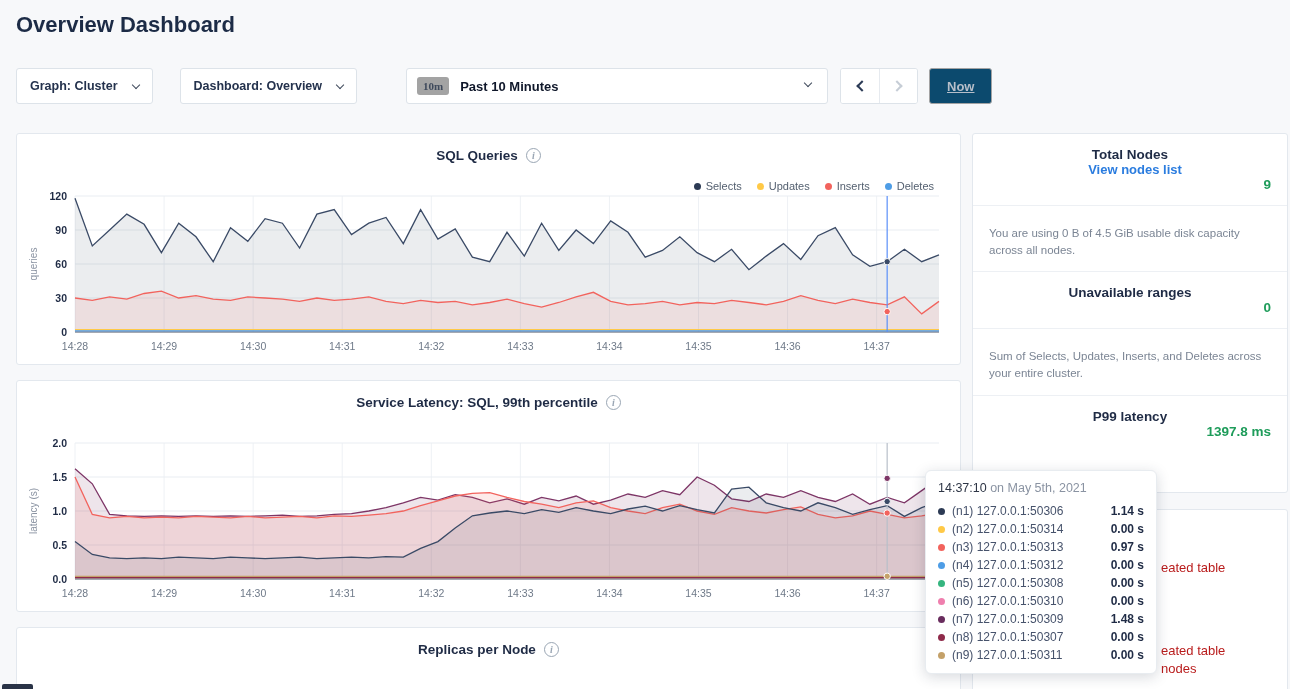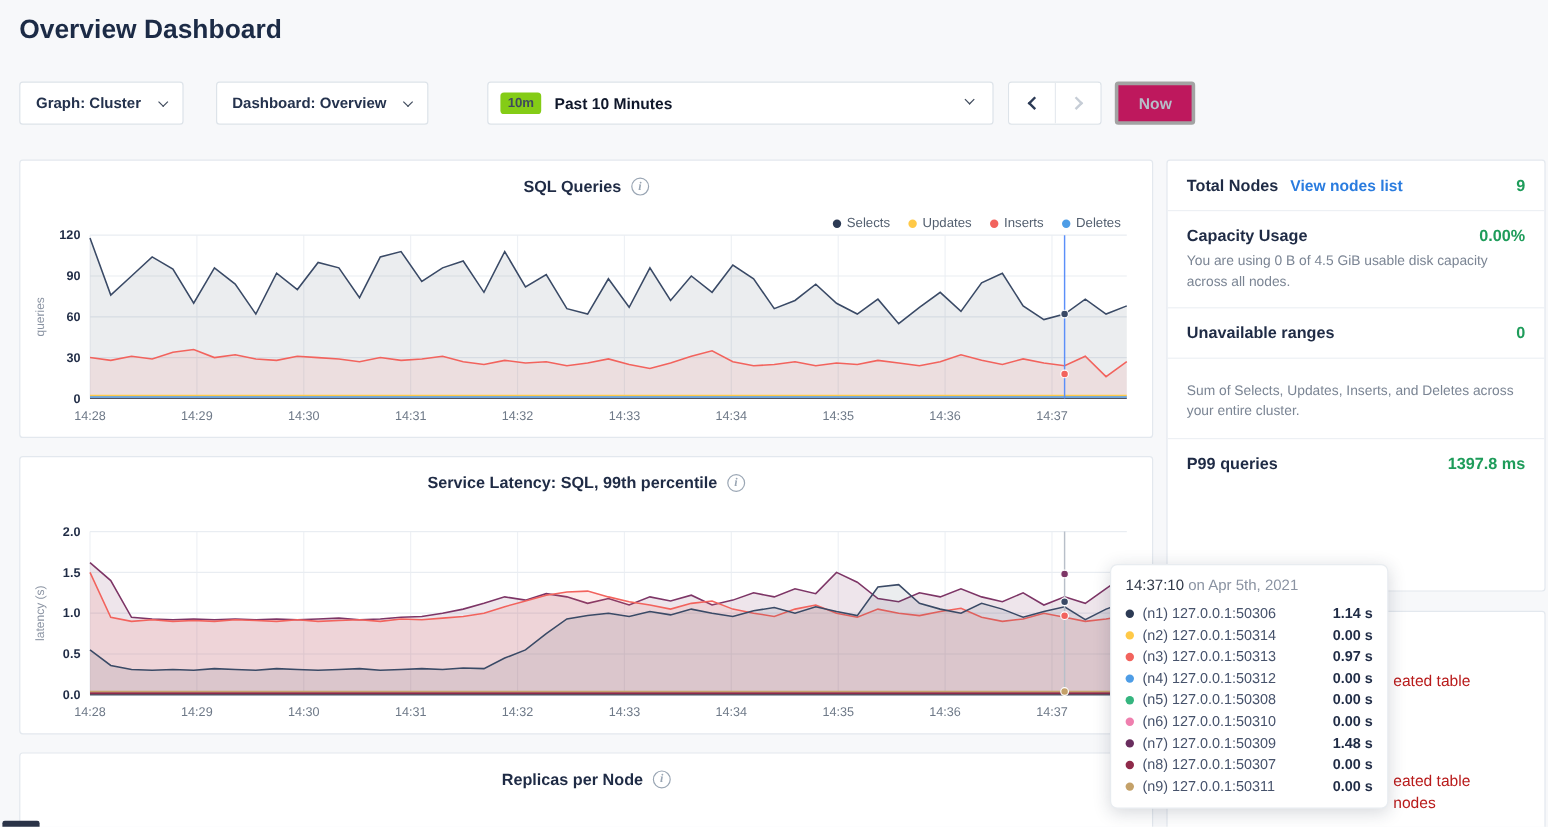--- a/index.html
+++ b/index.html
@@ -15,29 +15,29 @@
   .dd {
     height: 36px; background: #fff; border: 1px solid #dde3e9; border-radius: 3px;
     display: flex; align-items: center; gap: 15px; padding: 0 13px;
     font-size: 12.5px; font-weight: bold; color: #24324d; cursor: pointer; white-space: nowrap;
   }
   .chev { width: 6px; height: 6px; border-right: 1.6px solid #3f4a5c; border-bottom: 1.6px solid #3f4a5c; transform: rotate(45deg); margin-top: -3px; }
   .time-select {
     position: relative; width: 422px; height: 36px; background: #fff; border: 1px solid #dde3e9; border-radius: 3px;
     display: flex; align-items: center; padding: 0 34px 0 10px; cursor: pointer;
   }
-  .badge { background: #84cc16; border-radius: 3px; padding: 3px 6px; font-size: 11px; font-weight: bold; color: #3f4a5c; margin-right: 11px; }
+  .badge { background: #a3a3a3; border-radius: 3px; padding: 3px 6px; font-size: 11px; font-weight: bold; color: #3f4a5c; margin-right: 11px; font-family: Liberation Serif, serif; }
   .time-label { font-size: 13px; font-weight: bold; color: #0f172a; }
   .time-caret { position: absolute; right: 16px; top: 14px; }
   .pager { display: flex; height: 36px; border: 1px solid #dde3e9; border-radius: 3px; background: #fff; overflow: hidden; }
   .pager .pg { width: 38px; height: 34px; border: none; background: #fff; display: flex; align-items: center; justify-content: center; cursor: pointer; padding: 0; }
   .pager .pg + .pg { border-left: 1px solid #e6eaef; }
   .chev-l { width: 8px; height: 8px; border-right: 2px solid #2b3a55; border-bottom: 2px solid #2b3a55; transform: rotate(135deg); margin-left: 3px; }
   .chev-r { width: 8px; height: 8px; border-right: 2px solid #c6cdd6; border-bottom: 2px solid #c6cdd6; transform: rotate(-45deg); margin-right: 3px; }
-  .now-btn { height: 36px; padding: 0 17px; border: 3px solid #a3a3a3; border-radius: 3px; background: #be185d; color: #b6bec9; font-size: 13px; font-weight: bold; cursor: default; }
+  .now-btn { height: 36px; padding: 0 17px; border: 1px solid #a3a3a3; border-radius: 3px; background: #0c4a6e; color: #b6bec9; font-size: 13px; font-weight: bold; cursor: default; text-decoration: underline; }
 
   
   .panel { position: absolute; background: #fff; border: 1px solid #e3e8ee; border-radius: 3px; }
   #sql-panel      { left: 16px; top: 133px; width: 945px; height: 232px; }
   #latency-panel  { left: 16px; top: 380px; width: 945px; height: 232px; }
   #replicas-panel { left: 16px; top: 627px; width: 945px; height: 100px; }
   #summary-panel  { left: 972px; top: 133px; width: 316px; height: 360px; }
   #events-panel   { left: 972px; top: 509px; width: 316px; height: 200px; }
 
   .panel-title { display: flex; align-items: center; justify-content: center; gap: 8px; padding-top: 14px; font-size: 13.5px; font-weight: bold; color: #1f2b45; }
@@ -48,21 +48,21 @@
   }
   .legend { position: absolute; right: 26px; top: 46px; display: flex; gap: 15px; }
   .legend-item { display: flex; align-items: center; gap: 5px; font-size: 11px; color: #546070; }
   .dot { width: 7px; height: 7px; border-radius: 50%; display: inline-block; flex: none; }
   svg.chart { position: absolute; left: 8px; top: 54px; }
 
   
   .sum-title { text-align: center; padding: 17px 0 13px; font-size: 13.5px; font-weight: bold; color: #1f2b45; }
   .sum-row { padding: 13px 16px; border-bottom: 1px solid #edf0f4; }
   .sum-row:last-child { border-bottom: none; }
-  .sum-line { display: flex; align-items: center; }
+  .sum-line { display: flex; align-items: center; flex-direction: column; }
   .sum-label { font-size: 13.5px; font-weight: bold; color: #1f2b45; }
   .sum-link { font-size: 13px; font-weight: bold; color: #2a7cdf; margin-left: 10px; cursor: pointer; text-decoration: none; }
   .sum-value { margin-left: auto; font-size: 13.5px; font-weight: bold; color: #1e9c5a; }
   .sum-desc { font-size: 11.5px; color: #7b8594; line-height: 1.45; margin-top: 6px; max-width: 276px; }
 
   
   .event-frag { position: absolute; font-size: 13px; color: #b91c1c; white-space: nowrap; }
   #frag0 { left: 188px; top: 50px; }
   #frag1 { left: 188px; top: 133px; }
   #frag2 { left: 188px; top: 151px; }
@@ -244,53 +244,49 @@
 
 <div class="panel" id="summary-panel">
   <div class="sum-row">
     <div class="sum-line">
       <span class="sum-label">Total Nodes</span>
       <a class="sum-link">View nodes list</a>
       <span class="sum-value">9</span>
     </div>
   </div>
   <div class="sum-row">
-    <div class="sum-line">
-      <span class="sum-label">Capacity Usage</span>
-      <span class="sum-value">0.00%</span>
-    </div>
     <div class="sum-desc">You are using 0 B of 4.5 GiB usable disk capacity across all nodes.</div>
   </div>
   <div class="sum-row">
     <div class="sum-line">
       <span class="sum-label">Unavailable ranges</span>
       <span class="sum-value">0</span>
     </div>
   </div>
   <div class="sum-row">
     <div class="sum-desc">Sum of Selects, Updates, Inserts, and Deletes across your entire cluster.</div>
   </div>
   <div class="sum-row">
     <div class="sum-line">
-      <span class="sum-label">P99 queries</span>
+      <span class="sum-label">P99 latency</span>
       <span class="sum-value">1397.8 ms</span>
     </div>
   </div>
 </div>
 
 <div class="panel" id="events-panel">
   <span class="event-frag" id="frag0">eated table</span>
   <span class="event-frag" id="frag1">eated table</span>
   <span class="event-frag" id="frag2">nodes</span>
 </div>
 
 <div id="chart-tooltip">
   <div class="t-head">
     <span>14:37:10</span>
-    <span class="t-date"> <span>on Apr 5th, 2021</span></span>
+    <span class="t-date"> <span>on May 5th, 2021</span></span>
   </div>
   <div>
       <div class="t-row">
         <span class="dot" style="background: rgb(44, 58, 84);"></span>
         <span class="t-label">(n1) 127.0.0.1:50306</span>
         <span class="t-value">1.14 s</span>
       </div>
       <div class="t-row">
         <span class="dot" style="background: rgb(255, 201, 71);"></span>
         <span class="t-label">(n2) 127.0.0.1:50314</span>

